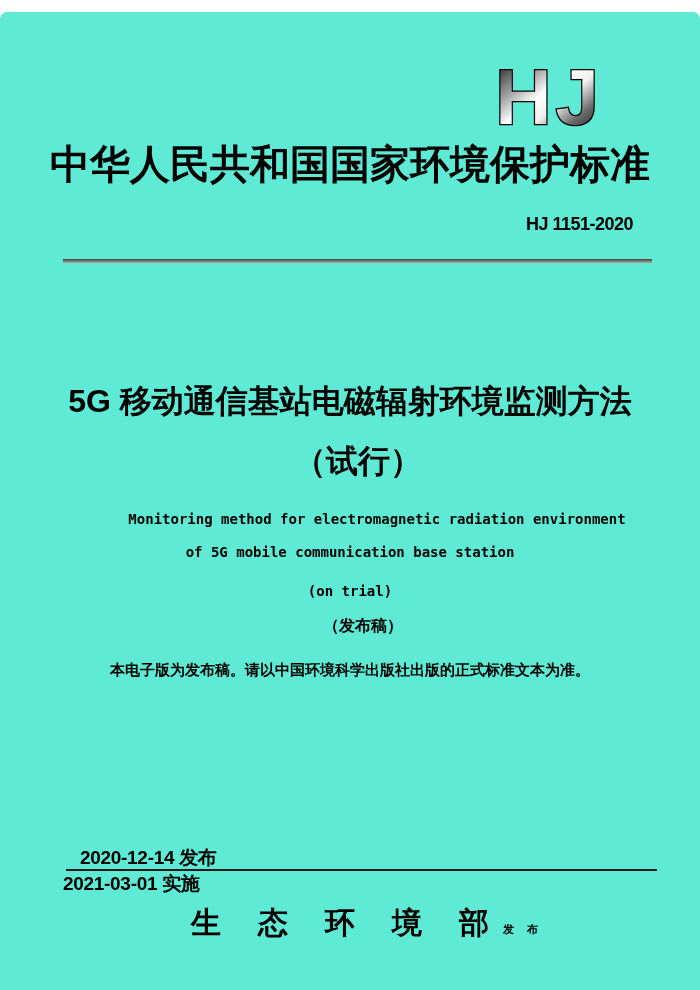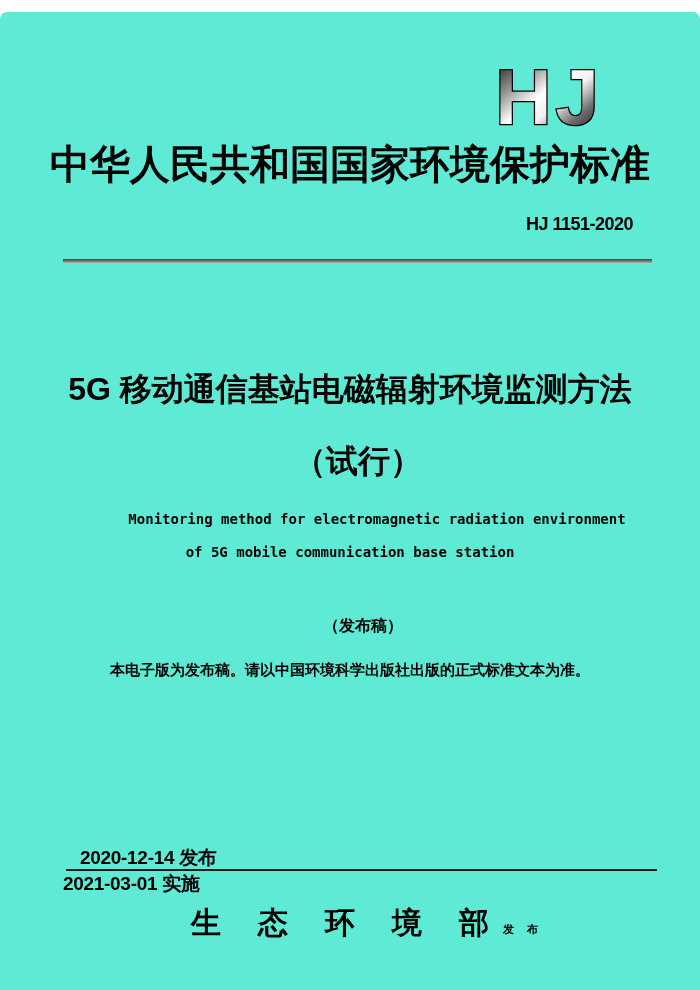--- a/index.html
+++ b/index.html
@@ -59,21 +59,21 @@
     top: 247px;
     left: 63px;
     width: 589px;
     height: 4px;
     background: linear-gradient(180deg, #3f3f3f 0%, #6e6e6e 45%, #b0b0b0 100%);
   }
 
   
   .title-zh-1 {
     position: absolute;
-    top: 356px;
+    top: 368px;
     left: 20px;
     width: 660px;
     text-align: center;
     font-family: "Liberation Sans", "DejaVu Sans", sans-serif;
     font-weight: bold;
     font-size: 32px;
     white-space: nowrap;
   }
   .title-zh-2 {
     position: absolute;
@@ -207,20 +207,21 @@
   <div class="rule-top"></div>
 
   <div class="title-zh-1">5G 移动通信基站电磁辐射环境监测方法</div>
 
   <div class="title-zh-2">（试行）</div>
 
   <div class="en-line en-1">Monitoring method for electromagnetic radiation environment</div>
 
   <div class="en-line en-2">of 5G mobile communication base station</div>
 
+  <div class="en-line en-3">(on trial)</div>
 
   <div class="draft-label">（发布稿）</div>
 
   <div class="note">本电子版为发布稿。请以中国环境科学出版社出版的正式标准文本为准。</div>
 
   <div class="dates-row">
     <span class="date-issue">2020-12-14 发布</span>
     <span class="date-impl">2021-03-01 实施</span>
   </div>
 

